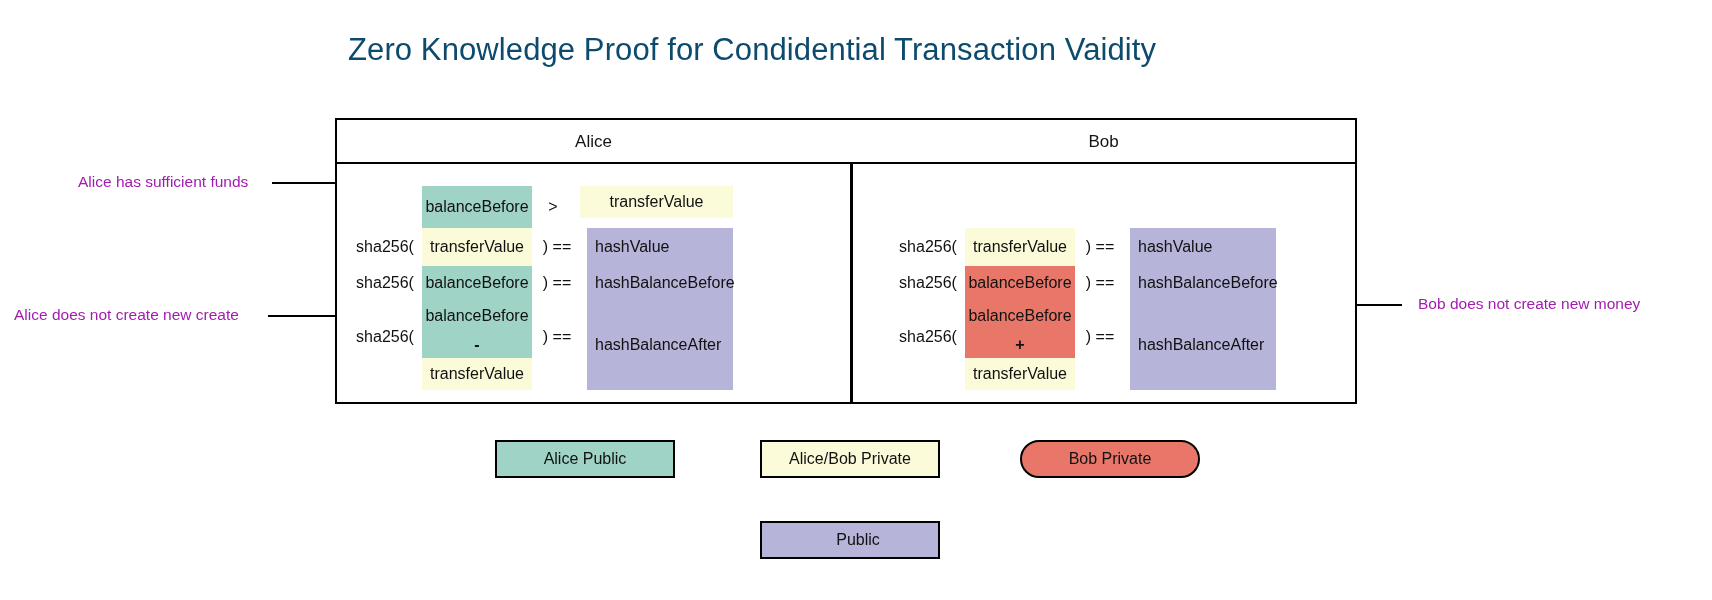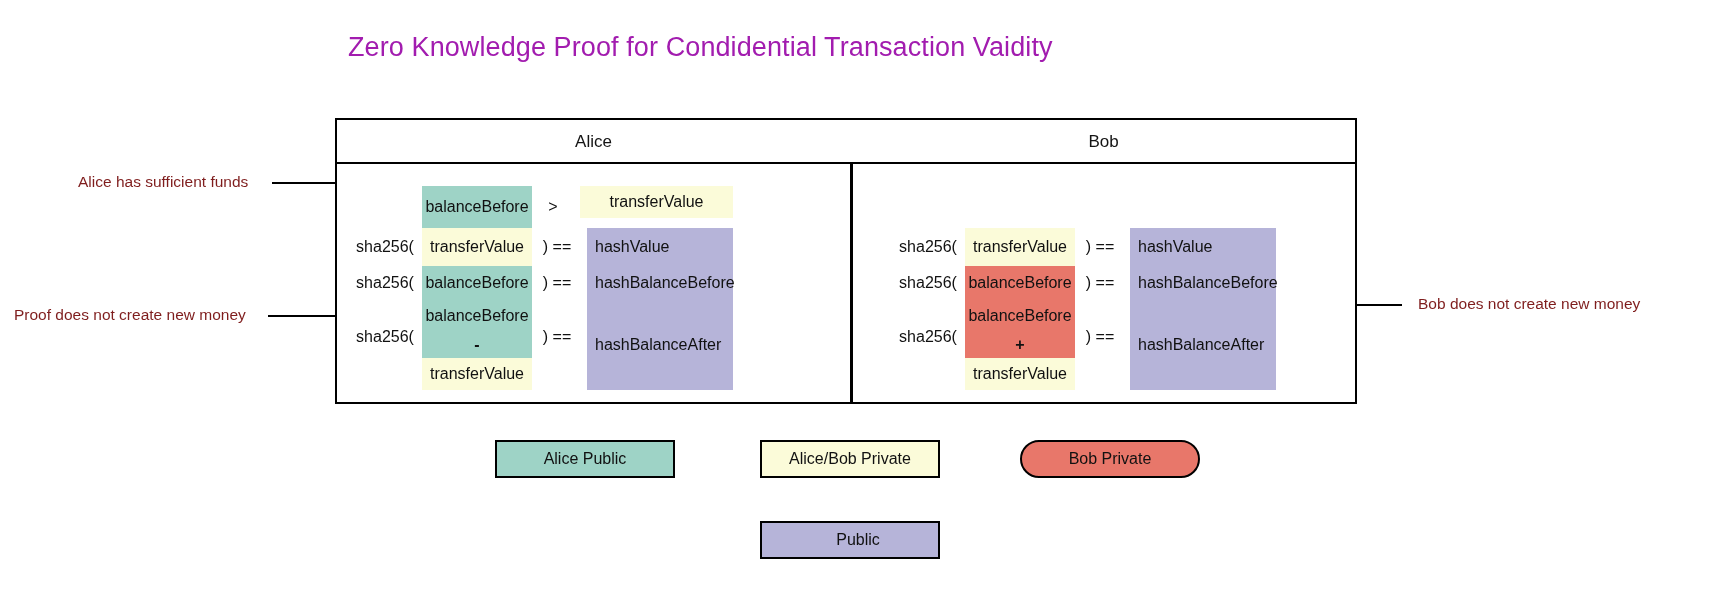--- a/index.html
+++ b/index.html
@@ -8,22 +8,22 @@
     background: #ffffff;
     width: 1712px; height: 600px;
     overflow: hidden;
     font-family: "Liberation Sans", sans-serif;
   }
   #canvas { position: relative; width: 1712px; height: 600px; background: #fff; }
 
   .title {
     position: absolute;
     left: 348px; top: 32px;
-    font-size: 27px;
-    color: #a21caf;
+    font-size: 31px;
+    color: #0c4a6e;
     white-space: nowrap;
     letter-spacing: 0.1px;
   }
 
   
   .table {
     position: absolute;
     left: 335px; top: 118px;
     width: 1022px; height: 286px;
     border: 2.5px solid #000;
@@ -76,21 +76,21 @@
     align-items: stretch;
   }
   .stacked .line {
     display: flex; align-items: center; justify-content: center;
     font-size: 16px; color: #111; white-space: nowrap;
   }
 
   
   .anno {
     position: absolute;
-    font-size: 15.5px; color: #7f1d1d;
+    font-size: 15.5px; color: #a21caf;
     white-space: nowrap;
   }
   .leader {
     position: absolute;
     height: 0; border-top: 2px solid #000;
   }
   .arrowhead {
     position: absolute;
     width: 0; height: 0;
     border-top: 6.5px solid transparent;
@@ -112,21 +112,21 @@
 <body>
 
 <div id="canvas">
 
   <div class="title">Zero Knowledge Proof for Condidential Transaction Vaidity</div>
 
   <div class="anno" style="left:78px; top:173px;">Alice has sufficient funds</div>
   <div class="leader" style="left:272px; top:182px; width:180px;"></div>
   <div class="arrowhead arrow-right" style="left:448px; top:175px;"></div>
 
-  <div class="anno" style="left:14px; top:306px;">Proof does not create new money</div>
+  <div class="anno" style="left:14px; top:306px;">Alice does not create new create</div>
   <div class="leader" style="left:268px; top:315px; width:98px;"></div>
   <div class="arrowhead arrow-right" style="left:362px; top:308px;"></div>
 
   <div class="anno" style="left:1412px; top:295px;margin-left:6px;">Bob does not create new money</div>
   <div class="leader" style="left:1230px; top:304px; width:172px;"></div>
   <div class="arrowhead arrow-left" style="left:1218px; top:297px;"></div>
 
   <div class="table">
 
     <div class="thead">

